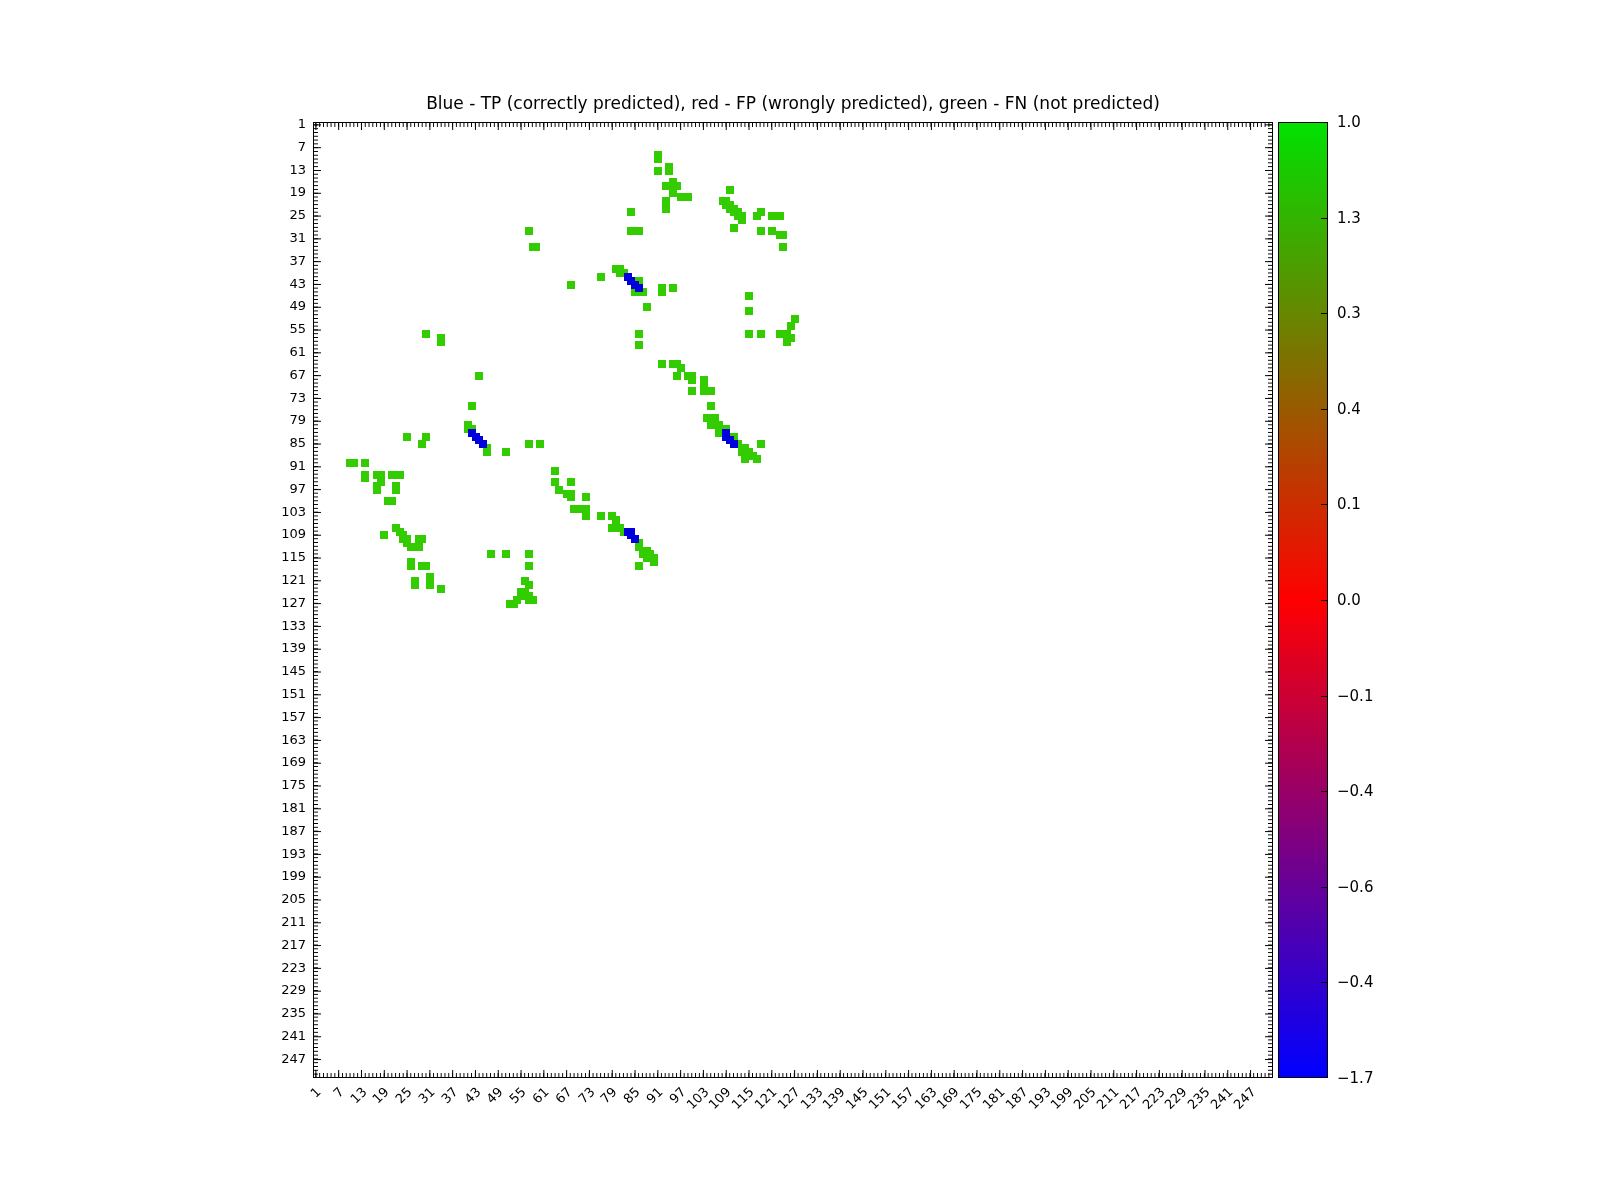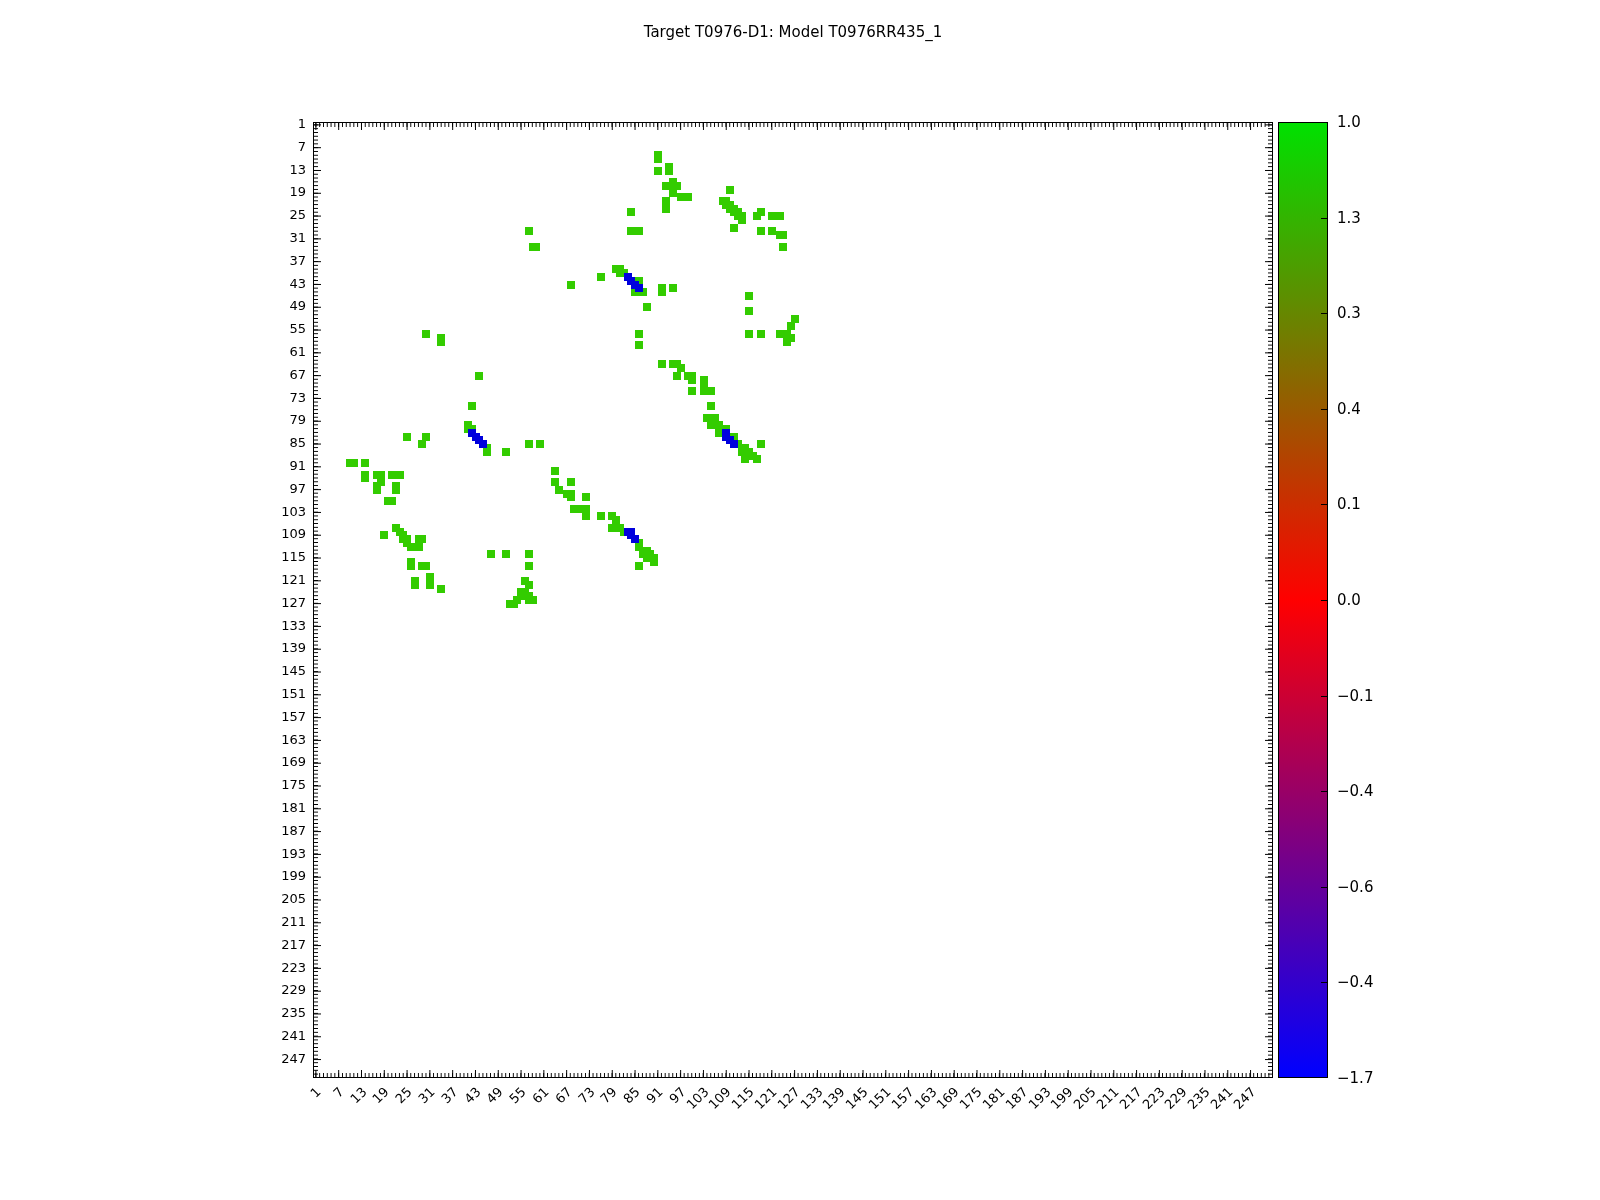--- a/index.html
+++ b/index.html
@@ -28,21 +28,21 @@
   .xtick{position:absolute;width:0;height:0;transform:rotate(-45deg);}
   .xtick span{position:absolute;right:0;top:-7px;font-size:13px;line-height:15px;white-space:nowrap;display:block;}
   .cbar{position:absolute;left:1278px;top:122px;width:50px;height:956px;border:1px solid #000;box-sizing:border-box;}
   .cbtick{position:absolute;left:1321px;width:6px;height:1px;background:#000;}
   .cblabel{position:absolute;left:1337px;font-size:15px;line-height:18px;white-space:nowrap;}
 </style>
 </head>
 <body>
 
 <div class="figure">
-  <div class="suptitle1">Target T0976-D1: Model T0976RR435_1</div>
+  <div class="axtitle">Blue - TP (correctly predicted), red - FP (wrongly predicted), green - FN (not predicted)</div>
 
   <div class="plot">
     <div class="comb comb-left"></div>
     <div class="comb comb-right"></div>
     <div class="comb comb-top"></div>
     <div class="comb comb-bottom"></div>
     <div id="points">
         <div class="pt" style="background: rgb(51, 204, 0); left: 339.9px; top: 28.3px;"></div>
         <div class="pt" style="background: rgb(51, 204, 0); left: 339.9px; top: 32.1px;"></div>
         <div class="pt" style="background: rgb(51, 204, 0); left: 339.9px; top: 43.5px;"></div>

